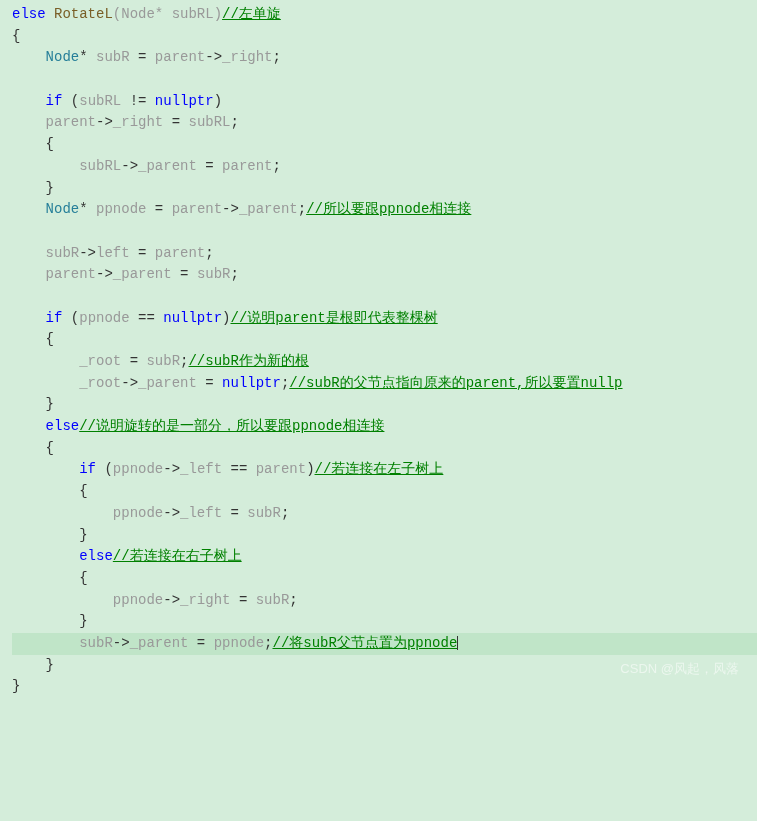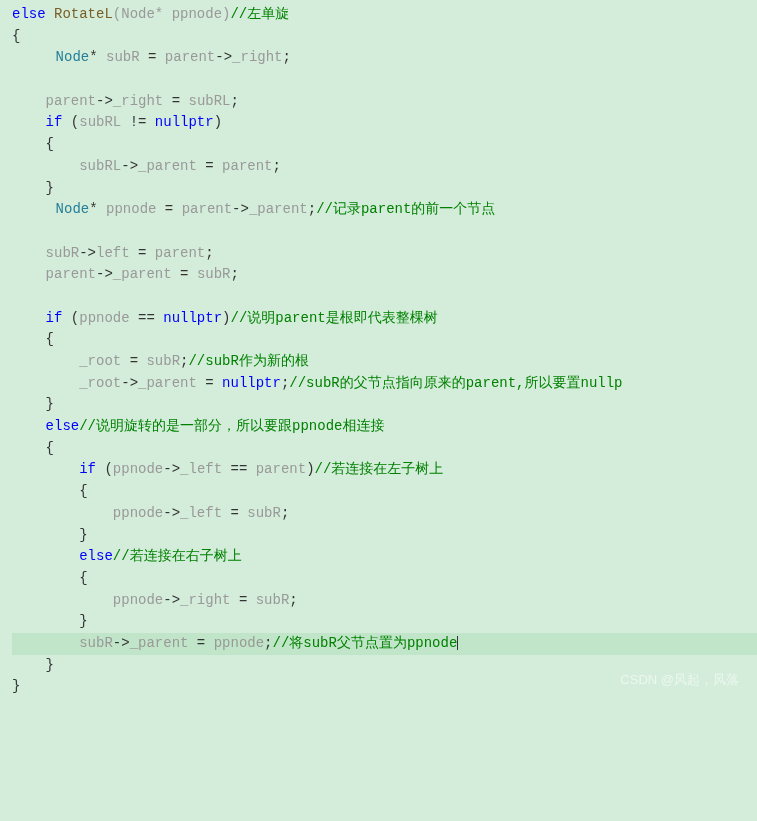--- a/index.html
+++ b/index.html
@@ -22,64 +22,64 @@
       color: #333;
     }
     .highlighted {
       background: #c0e5c8;
     }
     .keyword {
       color: #0000ff;
     }
     .type {
       color: #267f99;
-      margin-left: 10px;
     }
     .func-name {
       color: #795e26;
     }
     .light {
       color: #999;
     }
     .comment {
       color: #008000;
+      text-decoration: underline;
     }
     .num {
       color: #098658;
     }
     .cursor {
       border-right: 1.5px solid #333;
       display: inline-block;
       height: 1em;
       vertical-align: middle;
     }
     .watermark {
       position: absolute;
-      bottom: 12px;
+      bottom: 23px;
       right: 18px;
       color: rgba(255,255,255,0.55);
       font-family: Arial, sans-serif;
       font-size: 13px;
       pointer-events: none;
     }
   </style>
 </head>
 <body>
 
 <div>
-<div class="code-line"><span class="keyword">else</span> <span class="func-name">RotateL</span><span class="light">(Node* ppnode)</span><span class="comment">//左单旋</span></div>
+<div class="code-line"><span class="keyword">else</span> <span class="func-name">RotateL</span><span class="light">(Node* subRL)</span><span class="comment">//左单旋</span></div>
 <div class="code-line"><span>{</span></div>
 <div class="code-line">    <span class="type">Node</span><span>* </span><span class="light">subR</span><span> = </span><span class="light">parent</span><span>-&gt;</span><span class="light">_right</span><span>;</span></div>
 <div class="code-line"> </div>
+<div class="code-line">    <span class="keyword">if</span> (<span class="light">subRL</span><span> != </span><span class="keyword">nullptr</span>)</div>
 <div class="code-line">    <span class="light">parent</span><span>-&gt;</span><span class="light">_right</span><span> = </span><span class="light">subRL</span><span>;</span></div>
-<div class="code-line">    <span class="keyword">if</span> (<span class="light">subRL</span><span> != </span><span class="keyword">nullptr</span>)</div>
 <div class="code-line">    {</div>
 <div class="code-line">        <span class="light">subRL</span><span>-&gt;</span><span class="light">_parent</span><span> = </span><span class="light">parent</span><span>;</span></div>
 <div class="code-line">    }</div>
-<div class="code-line">    <span class="type">Node</span><span>* </span><span class="light">ppnode</span><span> = </span><span class="light">parent</span><span>-&gt;</span><span class="light">_parent</span><span>;</span><span class="comment">//记录parent的前一个节点</span></div>
+<div class="code-line">    <span class="type">Node</span><span>* </span><span class="light">ppnode</span><span> = </span><span class="light">parent</span><span>-&gt;</span><span class="light">_parent</span><span>;</span><span class="comment">//所以要跟ppnode相连接</span></div>
 <div class="code-line"> </div>
 <div class="code-line">    <span class="light">subR</span><span>-&gt;</span><span class="light">left</span><span> = </span><span class="light">parent</span><span>;</span></div>
 <div class="code-line">    <span class="light">parent</span><span>-&gt;</span><span class="light">_parent</span><span> = </span><span class="light">subR</span><span>;</span></div>
 <div class="code-line"> </div>
 <div class="code-line">    <span class="keyword">if</span> (<span class="light">ppnode</span><span> == </span><span class="keyword">nullptr</span>)<span class="comment">//说明parent是根即代表整棵树</span></div>
 <div class="code-line">    {</div>
 <div class="code-line">        <span class="light">_root</span><span> = </span><span class="light">subR</span><span>;</span><span class="comment">//subR作为新的根</span></div>
 <div class="code-line">        <span class="light">_root</span><span>-&gt;</span><span class="light">_parent</span><span> = </span><span class="keyword">nullptr</span><span>;</span><span class="comment">//subR的父节点指向原来的parent,所以要置nullp</span></div>
 <div class="code-line">    }</div>
 <div class="code-line">    <span class="keyword">else</span><span class="comment">//说明旋转的是一部分，所以要跟ppnode相连接</span></div>

